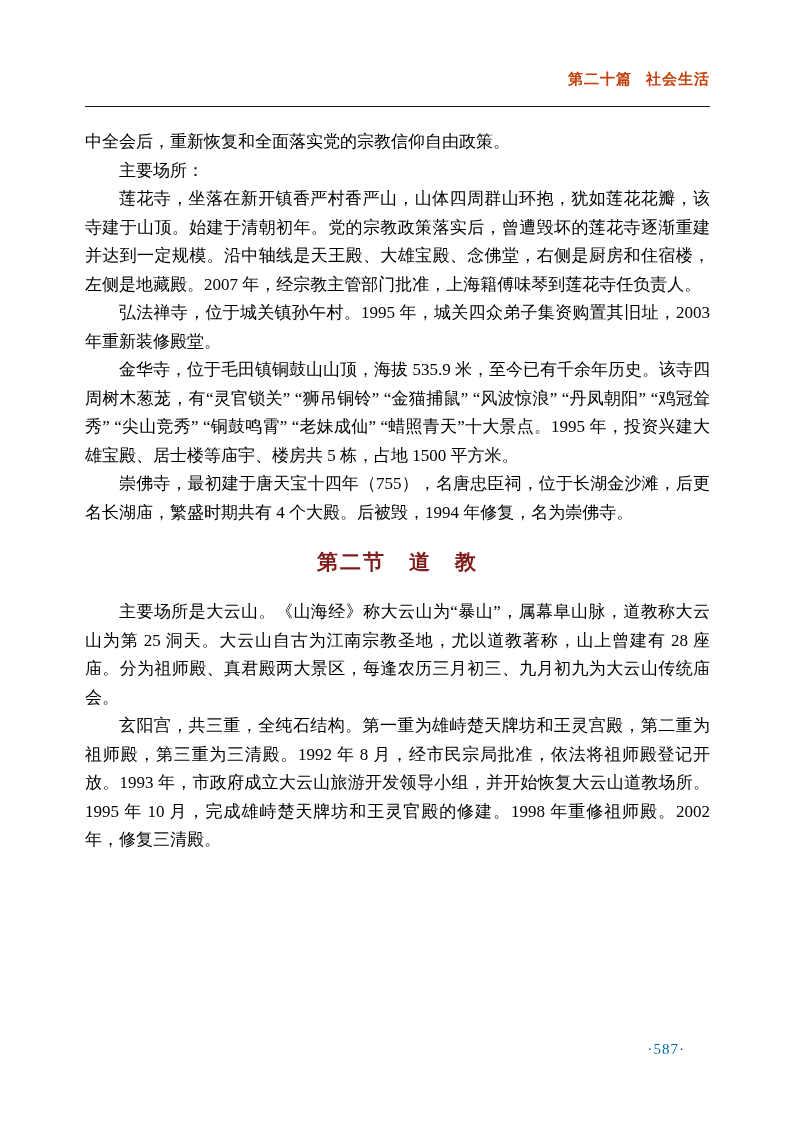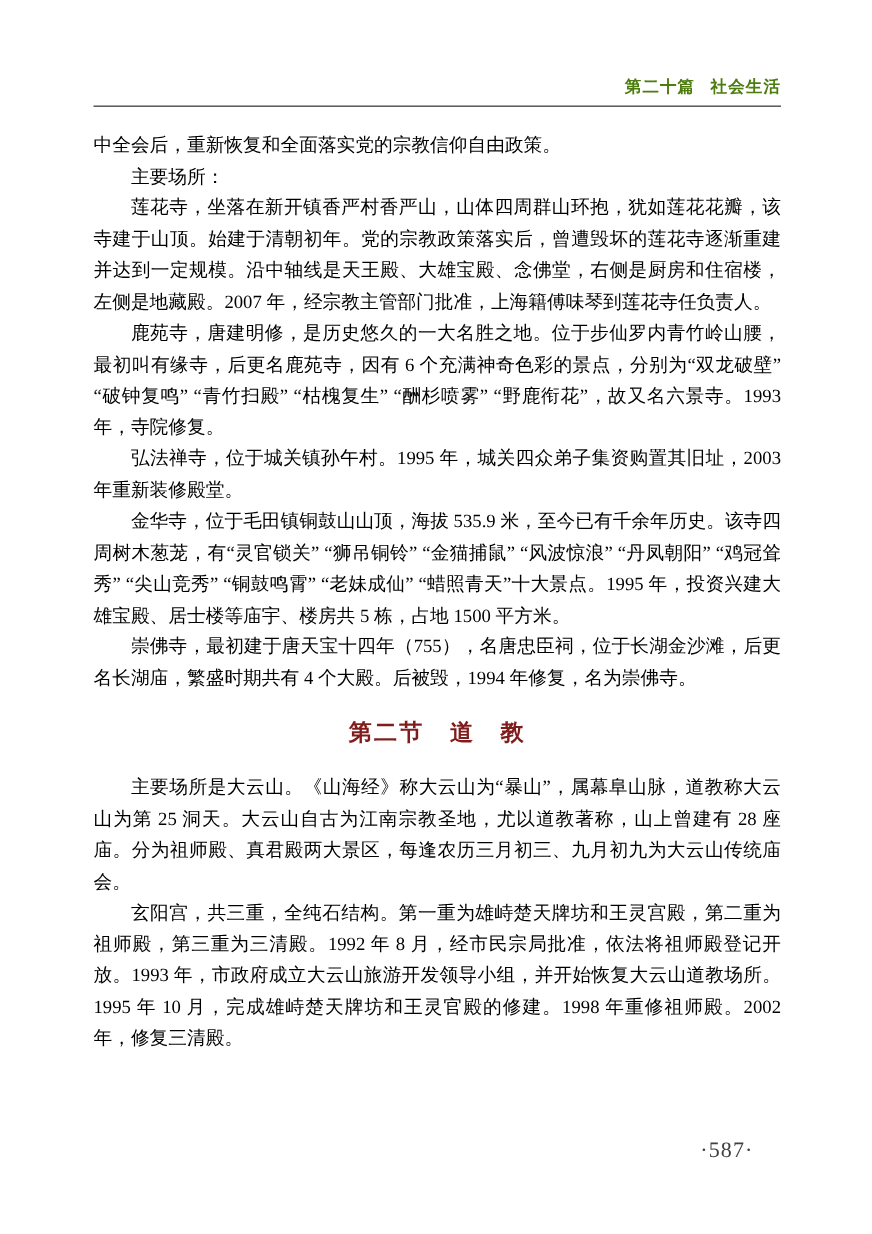--- a/index.html
+++ b/index.html
@@ -13,22 +13,22 @@
     padding: 70px 83px 0 85px;
     color: #000;
     font-family: "Liberation Serif", "DejaVu Serif", serif;
   }
   .running-head {
     text-align: right;
     font-family: "Liberation Sans", "DejaVu Sans", sans-serif;
     font-weight: bold;
     font-size: 15px;
     letter-spacing: 1px;
-    margin-bottom: 7px;
-    color: #4d7c0f;
+    margin-bottom: 17px;
+    color: #c2410c;
   }
   .running-head .chapter-no { margin-right: 14px; }
   .head-rule {
     border: none;
     border-top: 1.5px solid #1a1a1a;
     margin: 0 0 21px 0;
   }
   .body-text p {
     margin: 0;
     font-size: 17px;
@@ -44,42 +44,41 @@
     font-size: 21px;
     text-align: center;
     margin: 21px 0 22px 0;
     letter-spacing: 2px;
     color: #7f1d1d;
   }
   .page-number {
     position: absolute;
     right: 108px;
     bottom: 64px;
-    font-size: 20px;
+    font-size: 15px;
     letter-spacing: 1px;
-    color: #404040;
+    color: #0369a1;
   }
 </style>
 </head>
 <body>
 
 <div class="page">
 
   <div class="running-head">
     <span class="chapter-no">第二十篇</span><span>社会生活</span>
   </div>
 
   <hr class="head-rule">
 
   <div class="body-text">
 
     <p class="no-indent">中全会后，重新恢复和全面落实党的宗教信仰自由政策。</p>
     <p class="indent">主要场所：</p>
     <p class="indent">莲花寺，坐落在新开镇香严村香严山，山体四周群山环抱，犹如莲花花瓣，该寺建于山顶。始建于清朝初年。党的宗教政策落实后，曾遭毁坏的莲花寺逐渐重建并达到一定规模。沿中轴线是天王殿、大雄宝殿、念佛堂，右侧是厨房和住宿楼，左侧是地藏殿。2007 年，经宗教主管部门批准，上海籍傅味琴到莲花寺任负责人。</p>
-    <p class="indent">鹿苑寺，唐建明修，是历史悠久的一大名胜之地。位于步仙罗内青竹岭山腰，最初叫有缘寺，后更名鹿苑寺，因有 6 个充满神奇色彩的景点，分别为“双龙破壁” “破钟复鸣” “青竹扫殿” “枯槐复生” “酬杉喷雾” “野鹿衔花”，故又名六景寺。1993 年，寺院修复。</p>
     <p class="indent">弘法禅寺，位于城关镇孙午村。1995 年，城关四众弟子集资购置其旧址，2003 年重新装修殿堂。</p>
     <p class="indent">金华寺，位于毛田镇铜鼓山山顶，海拔 535.9 米，至今已有千余年历史。该寺四周树木葱茏，有“灵官锁关” “狮吊铜铃” “金猫捕鼠” “风波惊浪” “丹凤朝阳” “鸡冠耸秀” “尖山竞秀” “铜鼓鸣霄” “老妹成仙” “蜡照青天”十大景点。1995 年，投资兴建大雄宝殿、居士楼等庙宇、楼房共 5 栋，占地 1500 平方米。</p>
     <p class="indent">崇佛寺，最初建于唐天宝十四年（755），名唐忠臣祠，位于长湖金沙滩，后更名长湖庙，繁盛时期共有 4 个大殿。后被毁，1994 年修复，名为崇佛寺。</p>
 
     <h2 class="section-heading">第二节　道　教</h2>
 
     <p class="indent">主要场所是大云山。《山海经》称大云山为“暴山”，属幕阜山脉，道教称大云山为第 25 洞天。大云山自古为江南宗教圣地，尤以道教著称，山上曾建有 28 座庙。分为祖师殿、真君殿两大景区，每逢农历三月初三、九月初九为大云山传统庙会。</p>
     <p class="indent">玄阳宫，共三重，全纯石结构。第一重为雄峙楚天牌坊和王灵宫殿，第二重为祖师殿，第三重为三清殿。1992 年 8 月，经市民宗局批准，依法将祖师殿登记开放。1993 年，市政府成立大云山旅游开发领导小组，并开始恢复大云山道教场所。1995 年 10 月，完成雄峙楚天牌坊和王灵官殿的修建。1998 年重修祖师殿。2002 年，修复三清殿。</p>
 
   </div>

